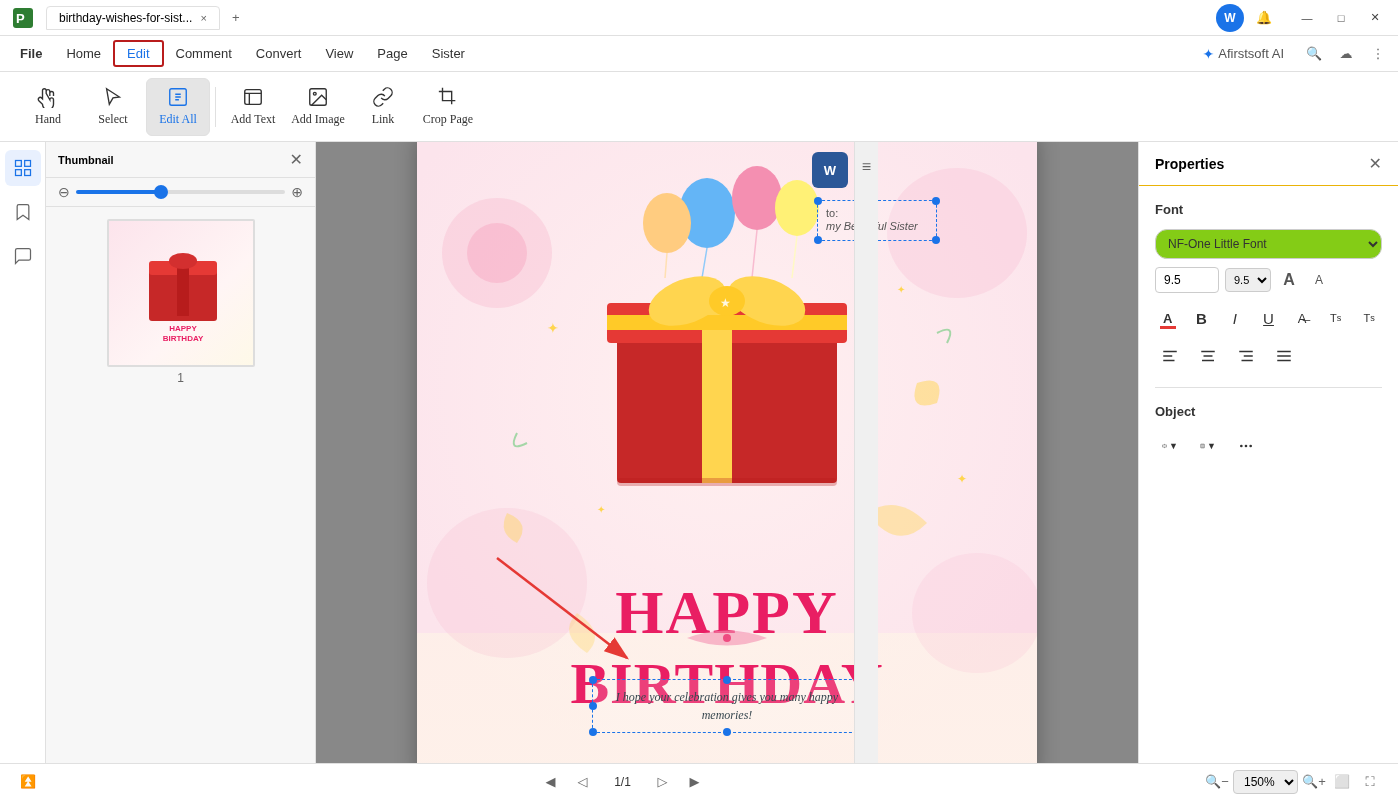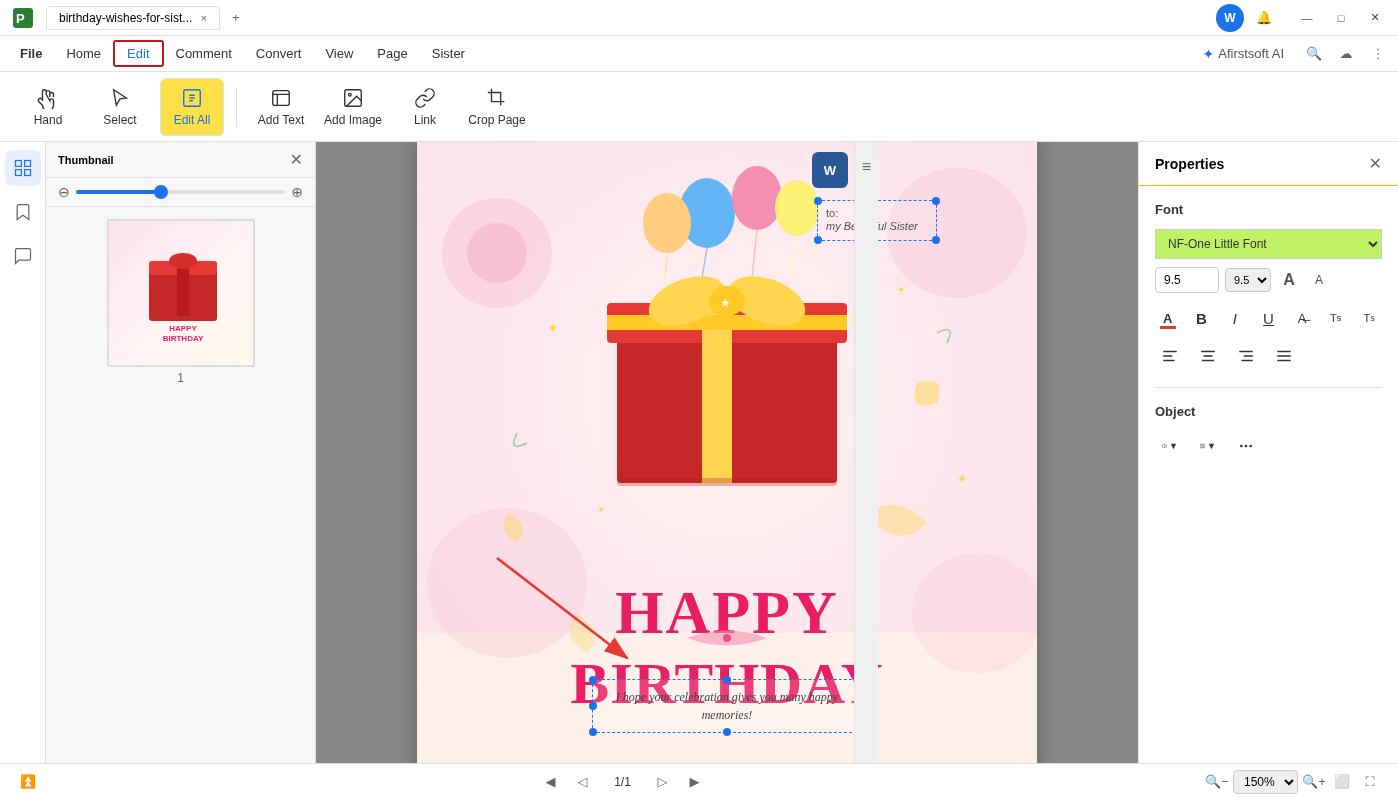--- a/index.html
+++ b/index.html
@@ -20,23 +20,23 @@
     
     .menubar { height: 36px; background: #fff; display: flex; align-items: center; padding: 0 8px; border-bottom: 1px solid #e0e0e0; flex-shrink: 0; }
     .menu-item { padding: 4px 12px; cursor: pointer; border-radius: 4px; font-size: 13px; color: #333; }
     .menu-item.file { font-weight: 600; }
     .menu-item.active { color: #1a73e8; border: 2px solid #b91c1c; border-radius: 3px; }
     .menu-right { margin-left: auto; display: flex; align-items: center; gap: 8px; }
     .ai-btn { display: flex; align-items: center; gap: 4px; padding: 4px 10px; border-radius: 4px; cursor: pointer; color: #555; font-size: 13px; }
     .ai-star { color: #1a73e8; font-size: 14px; }
 
     
-    .toolbar { height: 70px; background: #fff; display: flex; align-items: center; padding: 0 16px; border-bottom: 1px solid #e0e0e0; gap: 8px; flex-shrink: 0; }
+    .toolbar { height: 70px; background: #fff; display: flex; align-items: center; padding: 0 16px; border-bottom: 1px solid #e0e0e0; gap: 1px; flex-shrink: 0; font-family: Liberation Serif, serif; }
     .tool-btn { display: flex; flex-direction: column; align-items: center; justify-content: center; width: 64px; height: 58px; border-radius: 6px; cursor: pointer; color: #333; gap: 4px; font-size: 12px; border: none; background: transparent; }
-    .tool-btn.active { background: #fde047; color: #1a73e8; align-items: center; }
+    .tool-btn.active { background: #e5e5e5; color: #1a73e8; align-items: center; }
     .tool-btn svg { width: 22px; height: 22px; }
     .tool-separator { width: 1px; height: 40px; background: #e0e0e0; margin: 0 4px; }
 
     
     .main { display: flex; flex: 1; overflow: hidden; }
 
     
     .left-sidebar { width: 46px; background: #fff; border-right: 1px solid #e0e0e0; display: flex; flex-direction: column; align-items: center; padding: 8px 0; gap: 8px; flex-shrink: 0; }
     .sidebar-icon { width: 36px; height: 36px; display: flex; align-items: center; justify-content: center; border-radius: 6px; cursor: pointer; color: #666; }
     .sidebar-icon.active { color: #1a73e8; background: #e8f0fe; }
@@ -77,21 +77,21 @@
     .h-rm { right: -4px; top: 50%; transform: translateY(-50%); }
 
     
     .props-panel { width: 260px; background: #fff; border-left: 1px solid #e0e0e0; display: flex; flex-direction: column; flex-shrink: 0; }
     .props-header { display: flex; align-items: center; justify-content: space-between; padding: 12px 16px; border-bottom: 1px solid #eab308; }
     .props-title { font-weight: 600; font-size: 14px; }
     .props-close { cursor: pointer; color: #666; font-size: 16px; }
     .props-body { padding: 16px; display: flex; flex-direction: column; gap: 12px; }
     .props-section-title { font-weight: 600; font-size: 13px; color: #333; margin-bottom: 4px; }
     .font-name-row { display: flex; align-items: center; gap: 4px; }
-    .font-select { flex: 1; border: 1px solid #ccc; border-radius: 0; padding: 6px 8px; font-size: 12px; color: #333; background: #bef264; cursor: pointer; }
+    .font-select { flex: 1; border: 1px solid #ccc; border-radius: 12px; padding: 6px 8px; font-size: 12px; color: #333; background: #84cc16; cursor: pointer; }
     .font-size-row { display: flex; align-items: center; gap: 6px; }
     .font-size-input { width: 64px; border: 1px solid #ccc; border-radius: 4px; padding: 5px 8px; font-size: 12px; }
     .font-size-btn { width: 24px; height: 24px; display: flex; align-items: center; justify-content: center; cursor: pointer; color: #555; font-size: 14px; }
     .font-style-row { display: flex; align-items: center; gap: 8px; }
     .style-btn { width: 30px; height: 30px; display: flex; align-items: center; justify-content: center; border-radius: 4px; cursor: pointer; color: #333; font-size: 14px; border: 1px solid transparent; }
     .align-row { display: flex; align-items: center; gap: 8px; }
     .align-btn { width: 30px; height: 30px; display: flex; align-items: center; justify-content: center; border-radius: 4px; cursor: pointer; color: #333; font-size: 13px; }
     .props-divider { height: 1px; background: #e0e0e0; margin: 4px 0; }
     .object-row { display: flex; align-items: center; gap: 8px; }
     .obj-btn { width: 30px; height: 30px; display: flex; align-items: center; justify-content: center; border-radius: 4px; cursor: pointer; color: #333; font-size: 13px; border: 1px solid transparent; }

